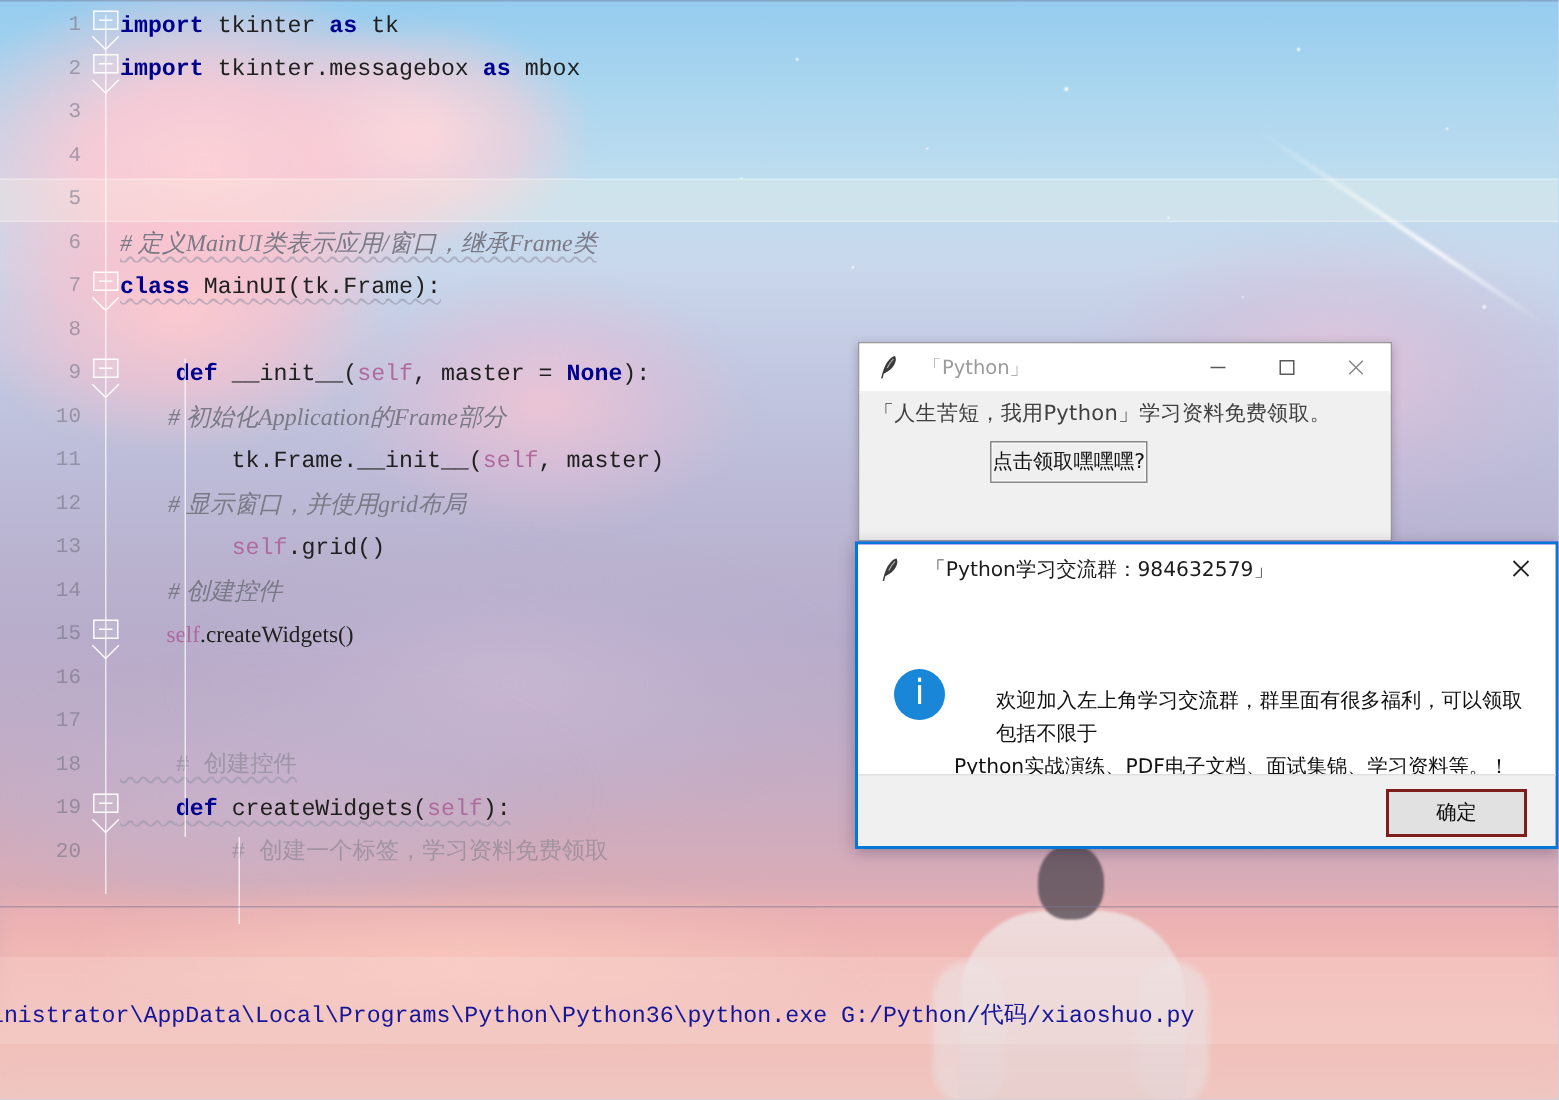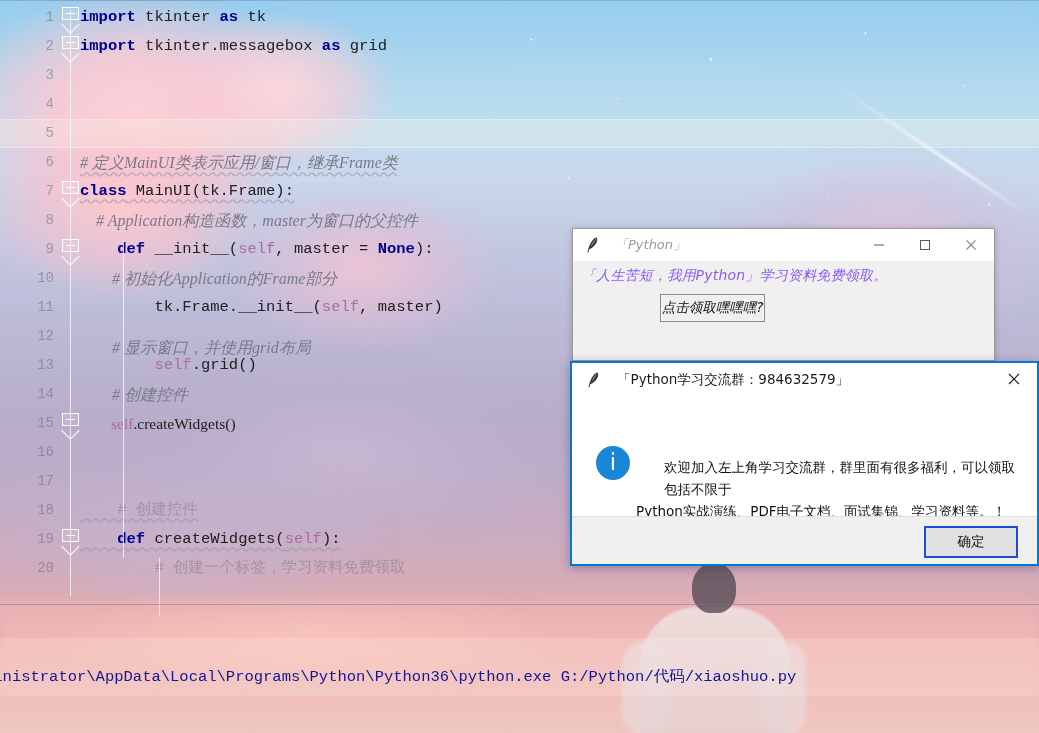--- a/index.html
+++ b/index.html
@@ -129,32 +129,32 @@
 
   
   #console{position:absolute;left:0;top:604px;width:1039px;height:129px;}
   .console-rule{position:absolute;left:0;right:0;top:0;height:1px;background:rgba(120,120,150,.5);}
   .console-hl{position:absolute;left:0;right:0;top:34px;height:58px;background:rgba(255,255,255,.14);}
   .console-line{position:absolute;left:-16px;top:62px;white-space:pre;
       font-family:"Liberation Mono","DejaVu Sans Mono",monospace;font-size:15.5px;color:#15159a;}
 
   
   .tkwin{position:absolute;box-sizing:border-box;background:#f0f0f0;}
-  #tk-main{left:572px;top:228px;width:423px;height:133px;border:1px solid #9a9a9a;
-      box-shadow:0 1px 6px rgba(60,40,70,.30);font-style:italic;}
+  #tk-main{left:572px;top:228px;width:356px;height:133px;border:1px solid #9a9a9a;
+      box-shadow:0 1px 6px rgba(60,40,70,.30);}
   #tk-main .titlebar{height:32px;background:#ffffff;position:relative;border-bottom:1px solid #e6e6e6;}
   #tk-main .client{position:absolute;left:0;right:0;top:32px;bottom:0;background:#f0f0f0;}
 
   .tk-title-icon{position:absolute;left:12px;top:7px;width:18px;height:18px;}
   .tk-title-text{position:absolute;left:42px;top:7px;font-size:13px;color:#9b9b9b;
       font-family:"DejaVu Sans","Liberation Sans",sans-serif;}
   .wbtn{position:absolute;top:0;width:46px;height:31px;cursor:default;}
   .wbtn svg{position:absolute;left:50%;top:50%;transform:translate(-50%,-50%);}
 
-  .tk-msg{position:absolute;left:9px;top:6px;font-size:14px;color:#8b5cf6;
+  .tk-msg{position:absolute;left:9px;top:6px;font-size:14px;color:#404040;
       font-family:"DejaVu Sans","Liberation Sans",sans-serif;letter-spacing:.2px;}
   .tk-btn{position:absolute;background:#efefef;border:1px solid #8a8a8a;
       font-size:13.5px;color:#111;font-family:"DejaVu Sans","Liberation Sans",sans-serif;
       display:flex;align-items:center;justify-content:center;cursor:default;
       box-shadow:inset 0 0 0 1px #f9f9f9;}
   #btn-receive{left:87px;top:33px;width:103px;height:26px;}
 
   #tk-dialog{left:570px;top:361px;width:469px;height:205px;border:2px solid #0078d7;
       background:#d946ef;box-shadow:0 2px 10px rgba(40,30,60,.35);}
   #tk-dialog .titlebar{height:33px;background:#ffffff;position:relative;}
@@ -162,21 +162,21 @@
   #tk-dialog .dlg-foot{position:absolute;left:0;right:0;bottom:0;height:47px;background:#f0f0f0;
       border-top:1px solid #dfdfdf;}
   .info-icon{position:absolute;left:24px;top:50px;width:34px;height:34px;border-radius:50%;
       background:#1a86d8;display:flex;align-items:center;justify-content:center;}
   .info-icon span{color:#fff;font-size:23px;font-weight:500;line-height:1;
       font-family:"DejaVu Sans","Liberation Sans",sans-serif;margin-top:-2px;}
   .dlg-text{position:absolute;left:64px;top:60px;width:385px;font-size:13.5px;color:#111;
       line-height:22px;font-family:"DejaVu Sans","Liberation Sans",sans-serif;}
   .dlg-text .ind{padding-left:28px;}
   #btn-ok{position:absolute;right:19px;top:9px;width:90px;height:28px;background:#e1e1e1;
-      border:2px solid #1d4ed8;font-size:13.5px;color:#111;display:flex;align-items:center;
+      border:2px solid #7f1d1d;font-size:13.5px;color:#111;display:flex;align-items:center;
       justify-content:center;cursor:default;font-family:"DejaVu Sans","Liberation Sans",sans-serif;}
 </style>
 </head>
 <body>
 
 <div id="bg-photo">
   <div class="bg-base"></div>
   <div class="cl-a"></div>
   <div class="cl-b"></div>
   <div class="cl-c"></div>
@@ -252,31 +252,30 @@
         <div class="tip"></div>
       </div>
       <div class="fold-mark" style="top: 529px;">
         <div class="hex"></div>
         <div class="minus"></div>
         <div class="tip"></div>
       </div>
     </div>
   <div id="code">
       <div class="cline" style="top: 3px;"><span class="kw">import</span><span class="pln"> tkinter </span><span class="kw">as</span><span class="pln"> tk</span></div>
-      <div class="cline" style="top: 32px;"><span class="kw">import</span><span class="pln"> tkinter.messagebox </span><span class="kw">as</span><span class="pln"> grid</span></div>
+      <div class="cline" style="top: 32px;"><span class="kw">import</span><span class="pln"> tkinter.messagebox </span><span class="kw">as</span><span class="pln"> mbox</span></div>
       <div class="cline" style="top: 61px;"></div>
       <div class="cline" style="top: 90px;"></div>
       <div class="cline" style="top: 119px;"></div>
       <div class="cline" style="top: 177px;"><span class="kw squiggle">class</span><span class="pln squiggle"> MainUI(tk.Frame):</span></div>
       <div class="cline" style="top: 148px;"><span class="cmt squiggle"># 定义MainUI类表示应用/窗口，继承Frame类</span></div>
-      <div class="cline" style="top: 206px;"><span class="cmt">    # Application构造函数，master为窗口的父控件</span></div>
       <div class="cline" style="top: 235px;"><span class="pln">    </span><span class="kw">def</span><span class="pln"> __init__(</span><span class="self">self</span><span class="pln">, master = </span><span class="kw">None</span><span class="pln">):</span></div>
       <div class="cline" style="top: 264px;"><span class="cmt">        # 初始化Application的Frame部分</span></div>
       <div class="cline" style="top: 293px;"><span class="pln">        tk.Frame.__init__(</span><span class="self">self</span><span class="pln">, master)</span></div>
-      <div class="cline" style="top: 322px; margin-top: 11px;"><span class="cmt">        # 显示窗口，并使用grid布局</span></div>
+      <div class="cline" style="top: 322px;"><span class="cmt">        # 显示窗口，并使用grid布局</span></div>
       <div class="cline" style="top: 351px;"><span class="pln">        </span><span class="self">self</span><span class="pln">.grid()</span></div>
       <div class="cline" style="top: 380px;"><span class="cmt">        # 创建控件</span></div>
       <div class="cline" style="top: 409px; font-family: Liberation Serif, serif;"><span class="pln">        </span><span class="self">self</span><span class="pln">.createWidgets()</span></div>
       <div class="cline" style="top: 438px;"></div>
       <div class="cline" style="top: 467px;"></div>
       <div class="cline" style="top: 496px;"><span class="cmt-dim squiggle">    # 创建控件</span></div>
       <div class="cline" style="top: 525px;"><span class="pln squiggle">    </span><span class="kw squiggle">def</span><span class="pln squiggle"> createWidgets(</span><span class="self squiggle">self</span><span class="pln squiggle">):</span></div>
       <div class="cline" style="top: 554px;"><span class="cmt-dim">        # 创建一个标签，学习资料免费领取</span></div>
     </div>
 <div class="indent-guide" style="left: 123px; top: 239px; height: 319px;"></div>

